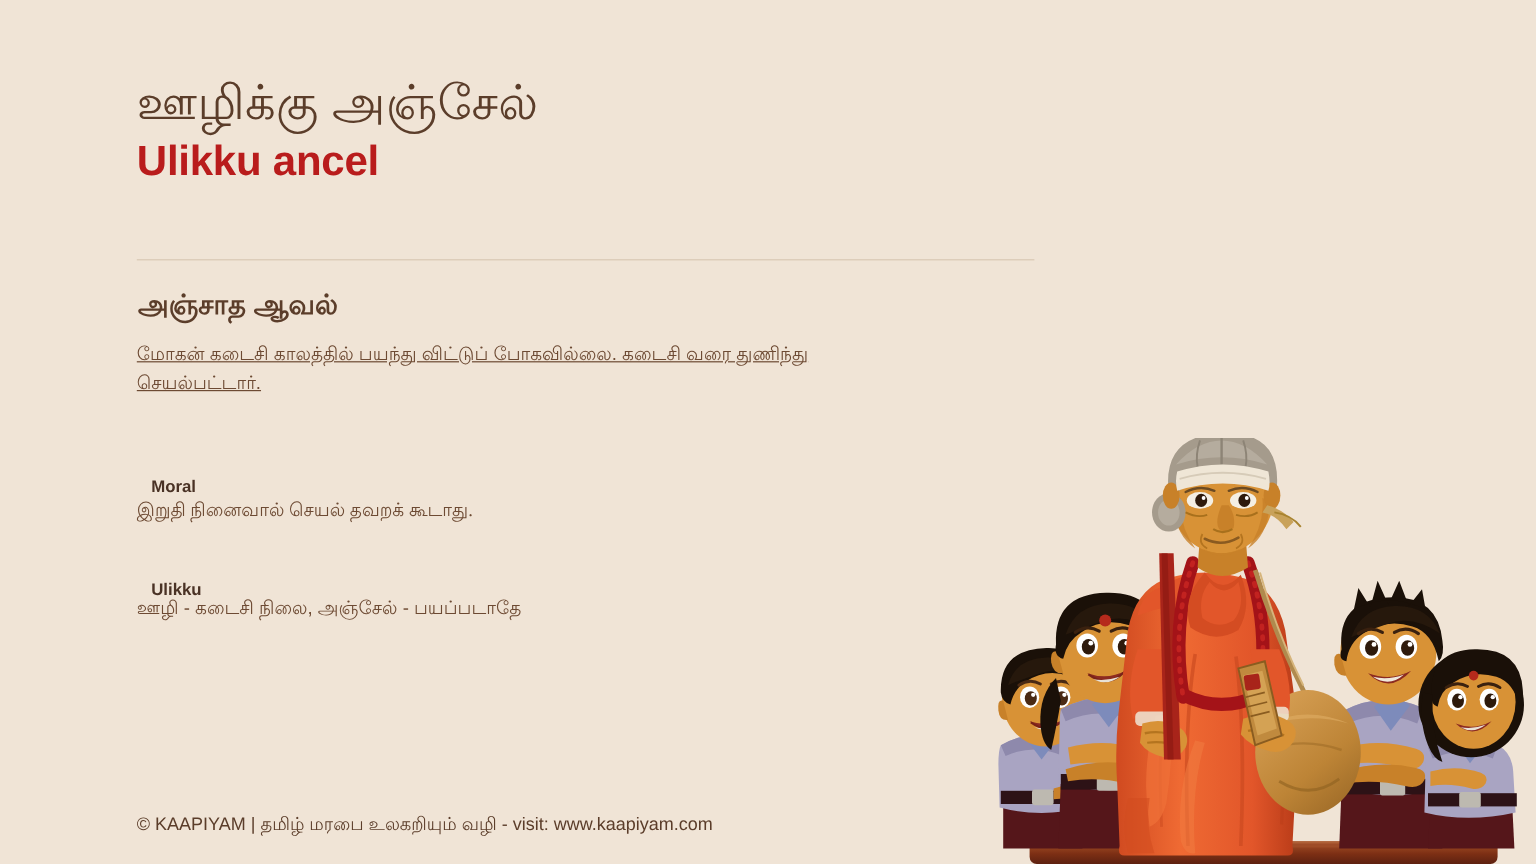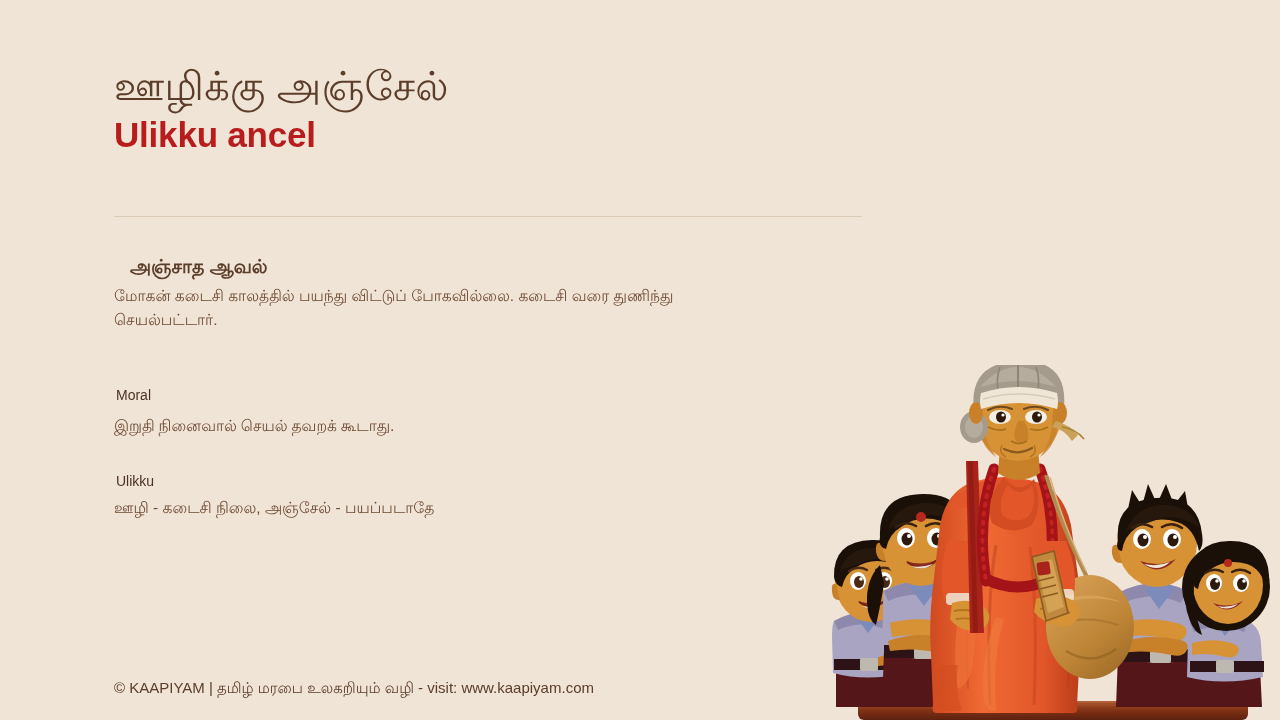--- a/index.html
+++ b/index.html
@@ -58,47 +58,48 @@
     width: 748px;
     height: 1px;
     background: #d9c8b4;
     z-index: 5;
   }
 
   .section-heading {
     position: absolute;
     left: 114px;
     top: 240px;
-    font-size: 19px;
+    font-size: 23px;
     font-weight: 700;
     color: #5b3d2a;
     z-index: 5;
-    margin: 16px;
+    margin: 1px;
   }
 
   .story-text {
     position: absolute;
     left: 114px;
     top: 284px;
     width: 650px;
     font-size: 15.5px;
     line-height: 1.55;
     color: #6d4a33;
     z-index: 5;
     margin: 0;
+    text-decoration: underline;
   }
 
   .block-label {
     position: absolute;
     left: 114px;
     font-size: 14px;
-    font-weight: 400;
+    font-weight: 700;
     color: #4a3225;
     z-index: 5;
-    margin: 2px;
+    margin: 12px;
   }
 
   .block-value {
     position: absolute;
     left: 114px;
     font-size: 15.5px;
     line-height: 1.5;
     color: #6d4a33;
     z-index: 5;
     margin: 0;

